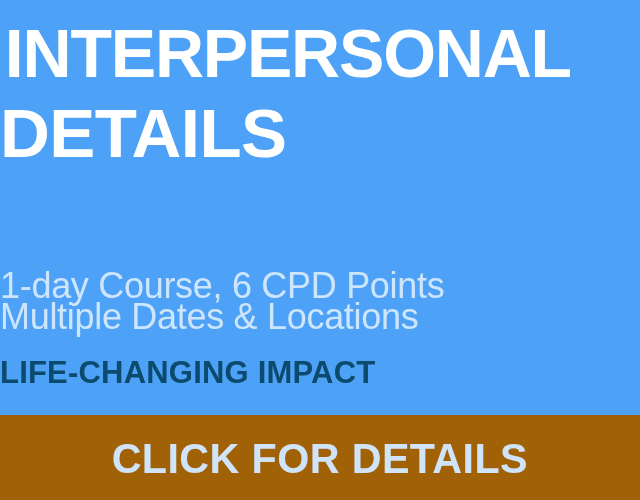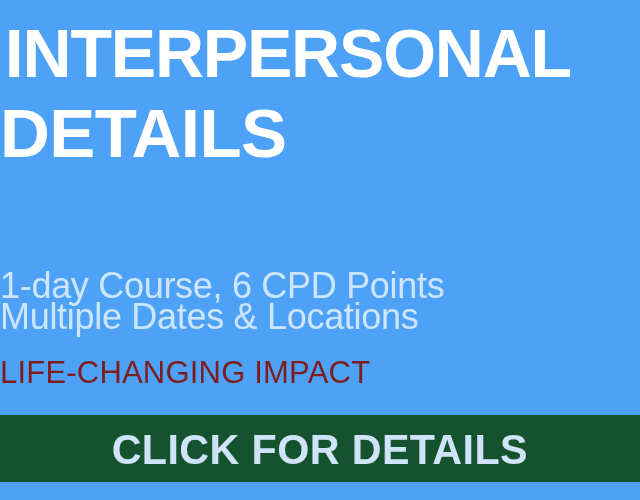--- a/index.html
+++ b/index.html
@@ -89,34 +89,34 @@
   .detail-line-1 { top: 241px; margin-top: 24px; }
   .detail-line-2 { top: 296px; }
 
   .impact-line {
     position: absolute;
     left: 0;
     top: 354px;
     width: 640px;
     font-size: 31px;
     line-height: 38px;
-    font-weight: 400;
-    color: #7f1d1d;
+    font-weight: 700;
+    color: #0c4a6e;
     letter-spacing: 0.2px;
     white-space: nowrap;
   }
 
   
   .cta-bar {
     position: absolute;
     left: 0;
     top: 415px;
     width: 640px;
-    height: 67px;
-    background: #14532d;
+    height: 85px;
+    background: #a16207;
     display: flex;
     align-items: center;
     justify-content: center;
   }
 
   .cta-label {
     font-size: 43px;
     line-height: 48px;
     font-weight: 700;
     color: #cfe3f9;

